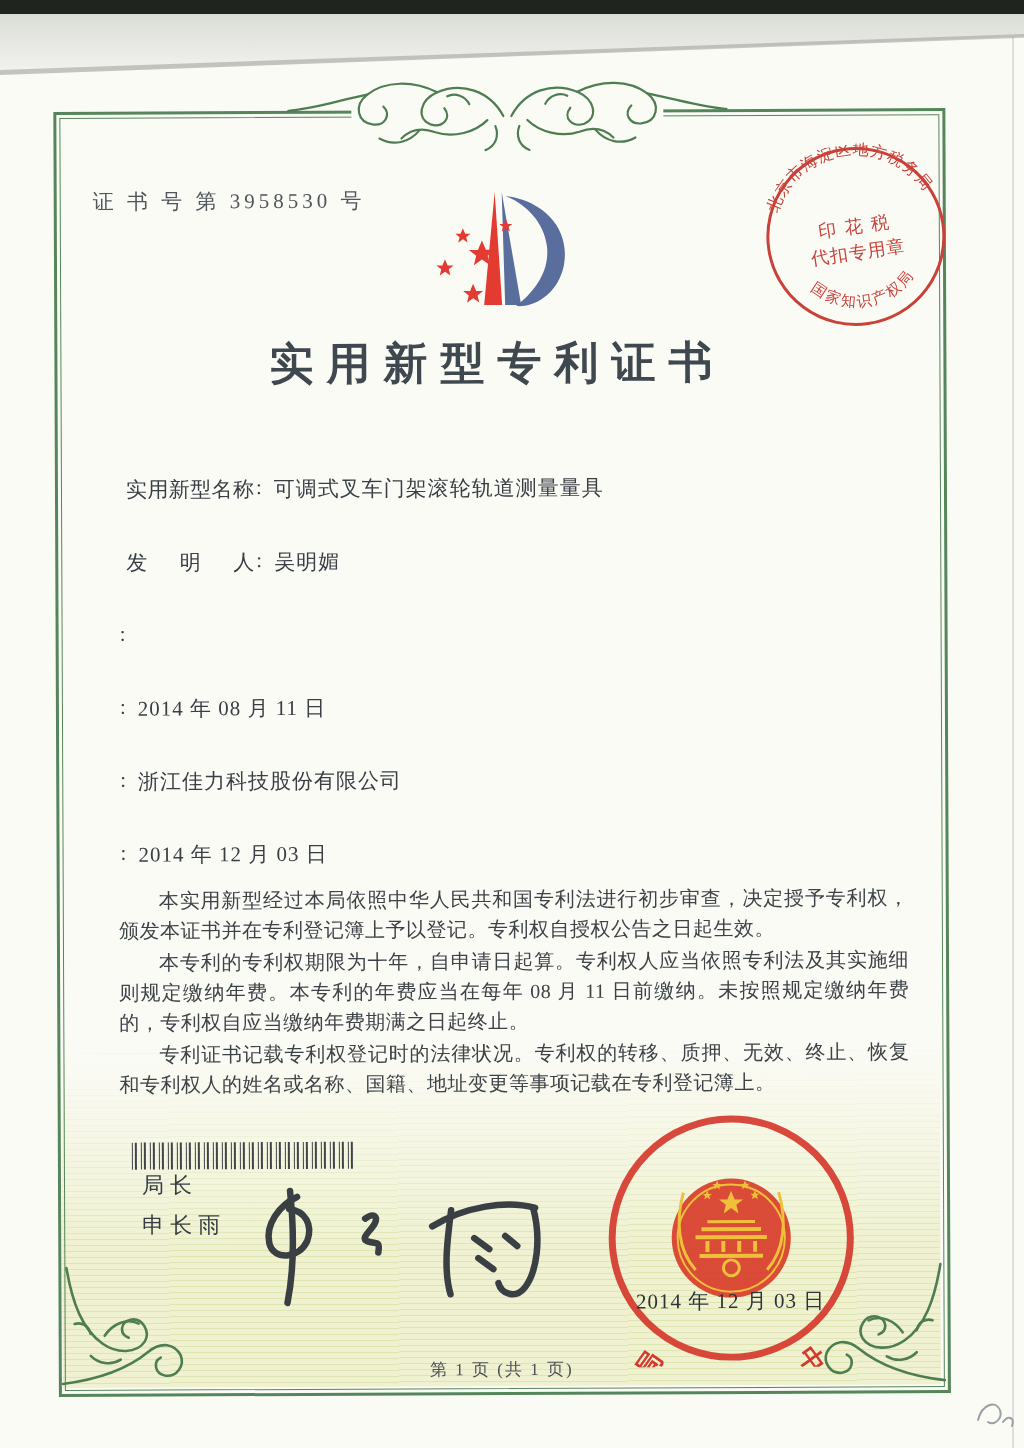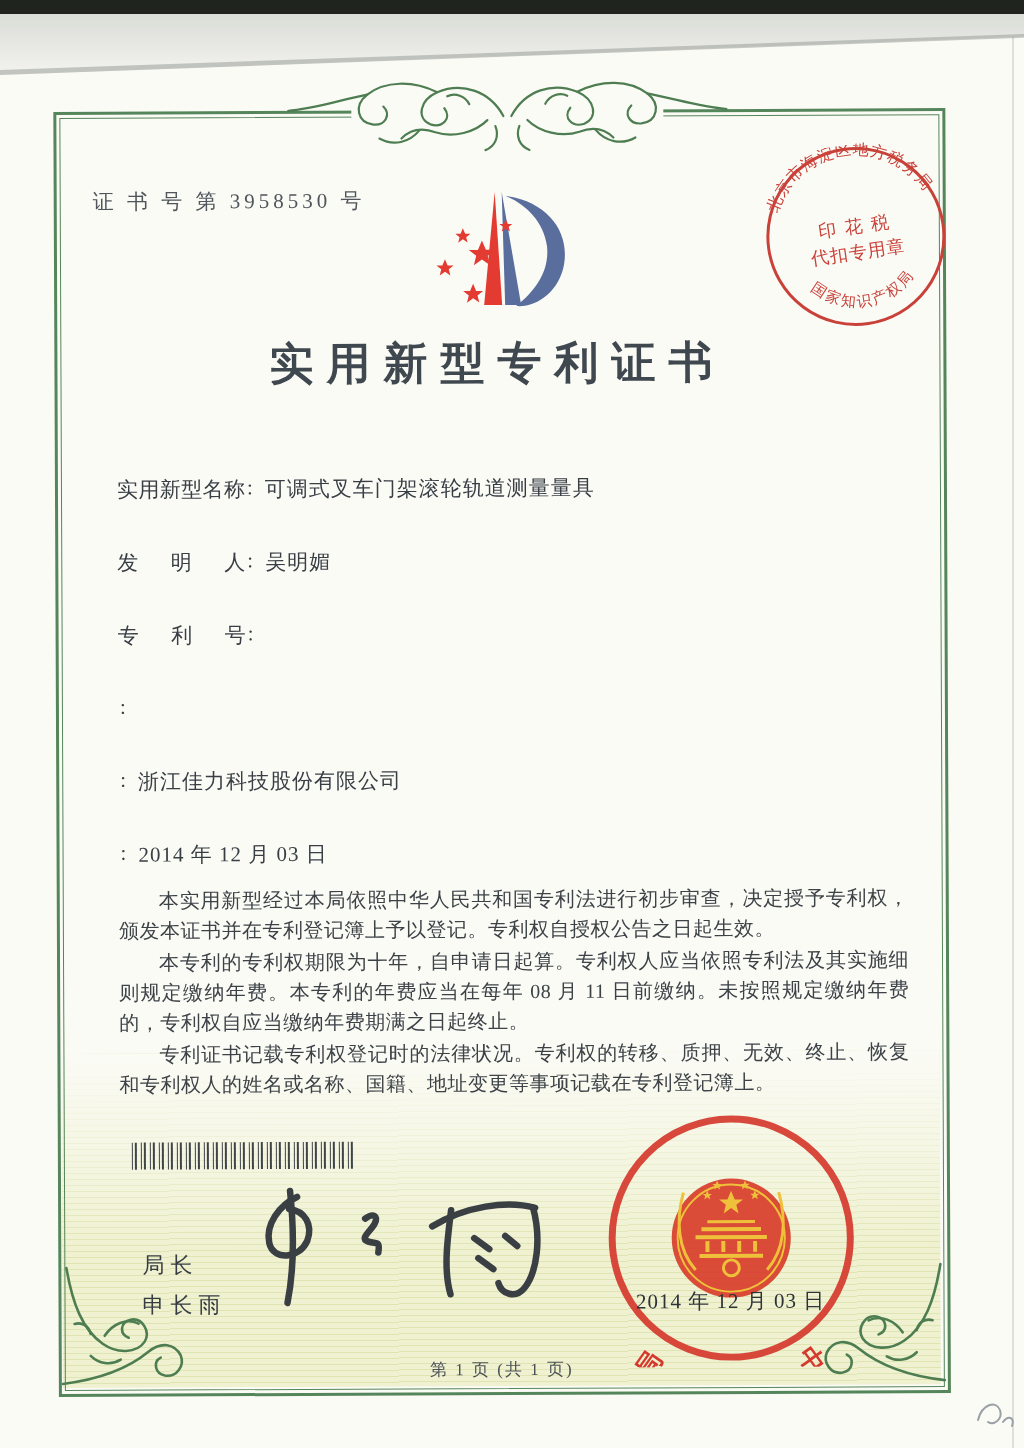--- a/index.html
+++ b/index.html
@@ -22,29 +22,29 @@
   .guilloche{position:absolute;left:60px;top:1052px;width:878px;height:334px;z-index:1;
          background:repeating-linear-gradient(to bottom,#eff1d0 0 5px,#dee5b2 5px 6px);}
   .guilloche::after{content:"";position:absolute;inset:0;
          background:linear-gradient(to bottom,#fbfbf6 0%,rgba(251,251,246,0) 60%);}
   
   .certno{position:absolute;left:95px;top:186px;font-size:21px;letter-spacing:4px;color:#4f555a;z-index:5;}
   .title{position:absolute;left:56px;width:886px;top:334px;text-align:center;
          font-size:44px;letter-spacing:13px;color:#40484f;font-weight:600;z-index:5;}
   .fields{position:absolute;left:118px;top:474px;width:700px;z-index:5;color:#383e44;}
   .fieldrow{display:flex;height:73px;font-size:21px;}
-  .flabel{display:inline-block;width:128px;text-align:justify;text-align-last:justify;}
+  .flabel{display:inline-block;width:128px;text-align:justify;text-align-last:justify;margin-left:9px;}
   .fcolon{margin-left:2px;}
   .fvalue{margin-left:12px;letter-spacing:1px;white-space:nowrap;}
   .paras{position:absolute;left:118px;top:884px;width:790px;z-index:5;color:#3d4247;
          font-size:20px;line-height:30px;text-align:justify;}
   .paras p{margin:0 0 2px 0;text-indent:2em;letter-spacing:0.5px;}
   .barcode{position:absolute;left:130px;top:1141px;width:276px;height:27px;z-index:5;font-size:0;}
   .barcode i{display:inline-block;height:100%;background:#3f4447;}
-  .signer{position:absolute;left:140px;top:1244px;z-index:5;color:#363c41;font-size:22px;letter-spacing:6px;line-height:40px;}
+  .signer{position:absolute;left:140px;top:1164px;z-index:5;color:#363c41;font-size:22px;letter-spacing:6px;line-height:40px;}
   .sig-svg{position:absolute;left:225px;top:1178px;z-index:6;}
   .seal-svg{position:absolute;left:600px;top:1110px;z-index:4;}
   .seal-date{position:absolute;left:622px;top:1288px;width:212px;text-align:center;
          font-size:21px;letter-spacing:1px;color:#2e3338;z-index:6;}
   .footer{position:absolute;left:56px;width:886px;top:1358px;text-align:center;
          font-size:17px;letter-spacing:2px;color:#4a4f54;z-index:5;}
   .logo-svg{position:absolute;left:420px;top:170px;z-index:5;}
   .tax-svg{position:absolute;left:766px;top:146px;z-index:4;transform:rotate(-8deg);}
   .dragon-svg{position:absolute;left:290px;top:70px;z-index:3;}
   .corner-svg{position:absolute;z-index:3;}
@@ -140,25 +140,25 @@
         <span class="flabel">实用新型名称</span>
           <span class="fcolon">:</span>
         <span class="fvalue">可调式叉车门架滚轮轨道测量量具</span>
       </div>
       <div class="fieldrow">
         <span class="flabel">发明人</span>
           <span class="fcolon">:</span>
         <span class="fvalue">吴明媚</span>
       </div>
       <div class="fieldrow">
-        <span class="flabel">专利号</span>
-          <span class="fcolon">:</span>
-      </div>
-      <div class="fieldrow">
-          <span class="fcolon">:</span>
+          <span class="fcolon">:</span>
+      </div>
+      <div class="fieldrow">
+          <span class="fcolon">:</span>
+        <span class="fvalue">2014 年 08 月 11 日</span>
       </div>
       <div class="fieldrow">
           <span class="fcolon">:</span>
         <span class="fvalue">浙江佳力科技股份有限公司</span>
       </div>
       <div class="fieldrow">
           <span class="fcolon">:</span>
         <span class="fvalue">2014 年 12 月 03 日</span>
       </div>
     </div>

